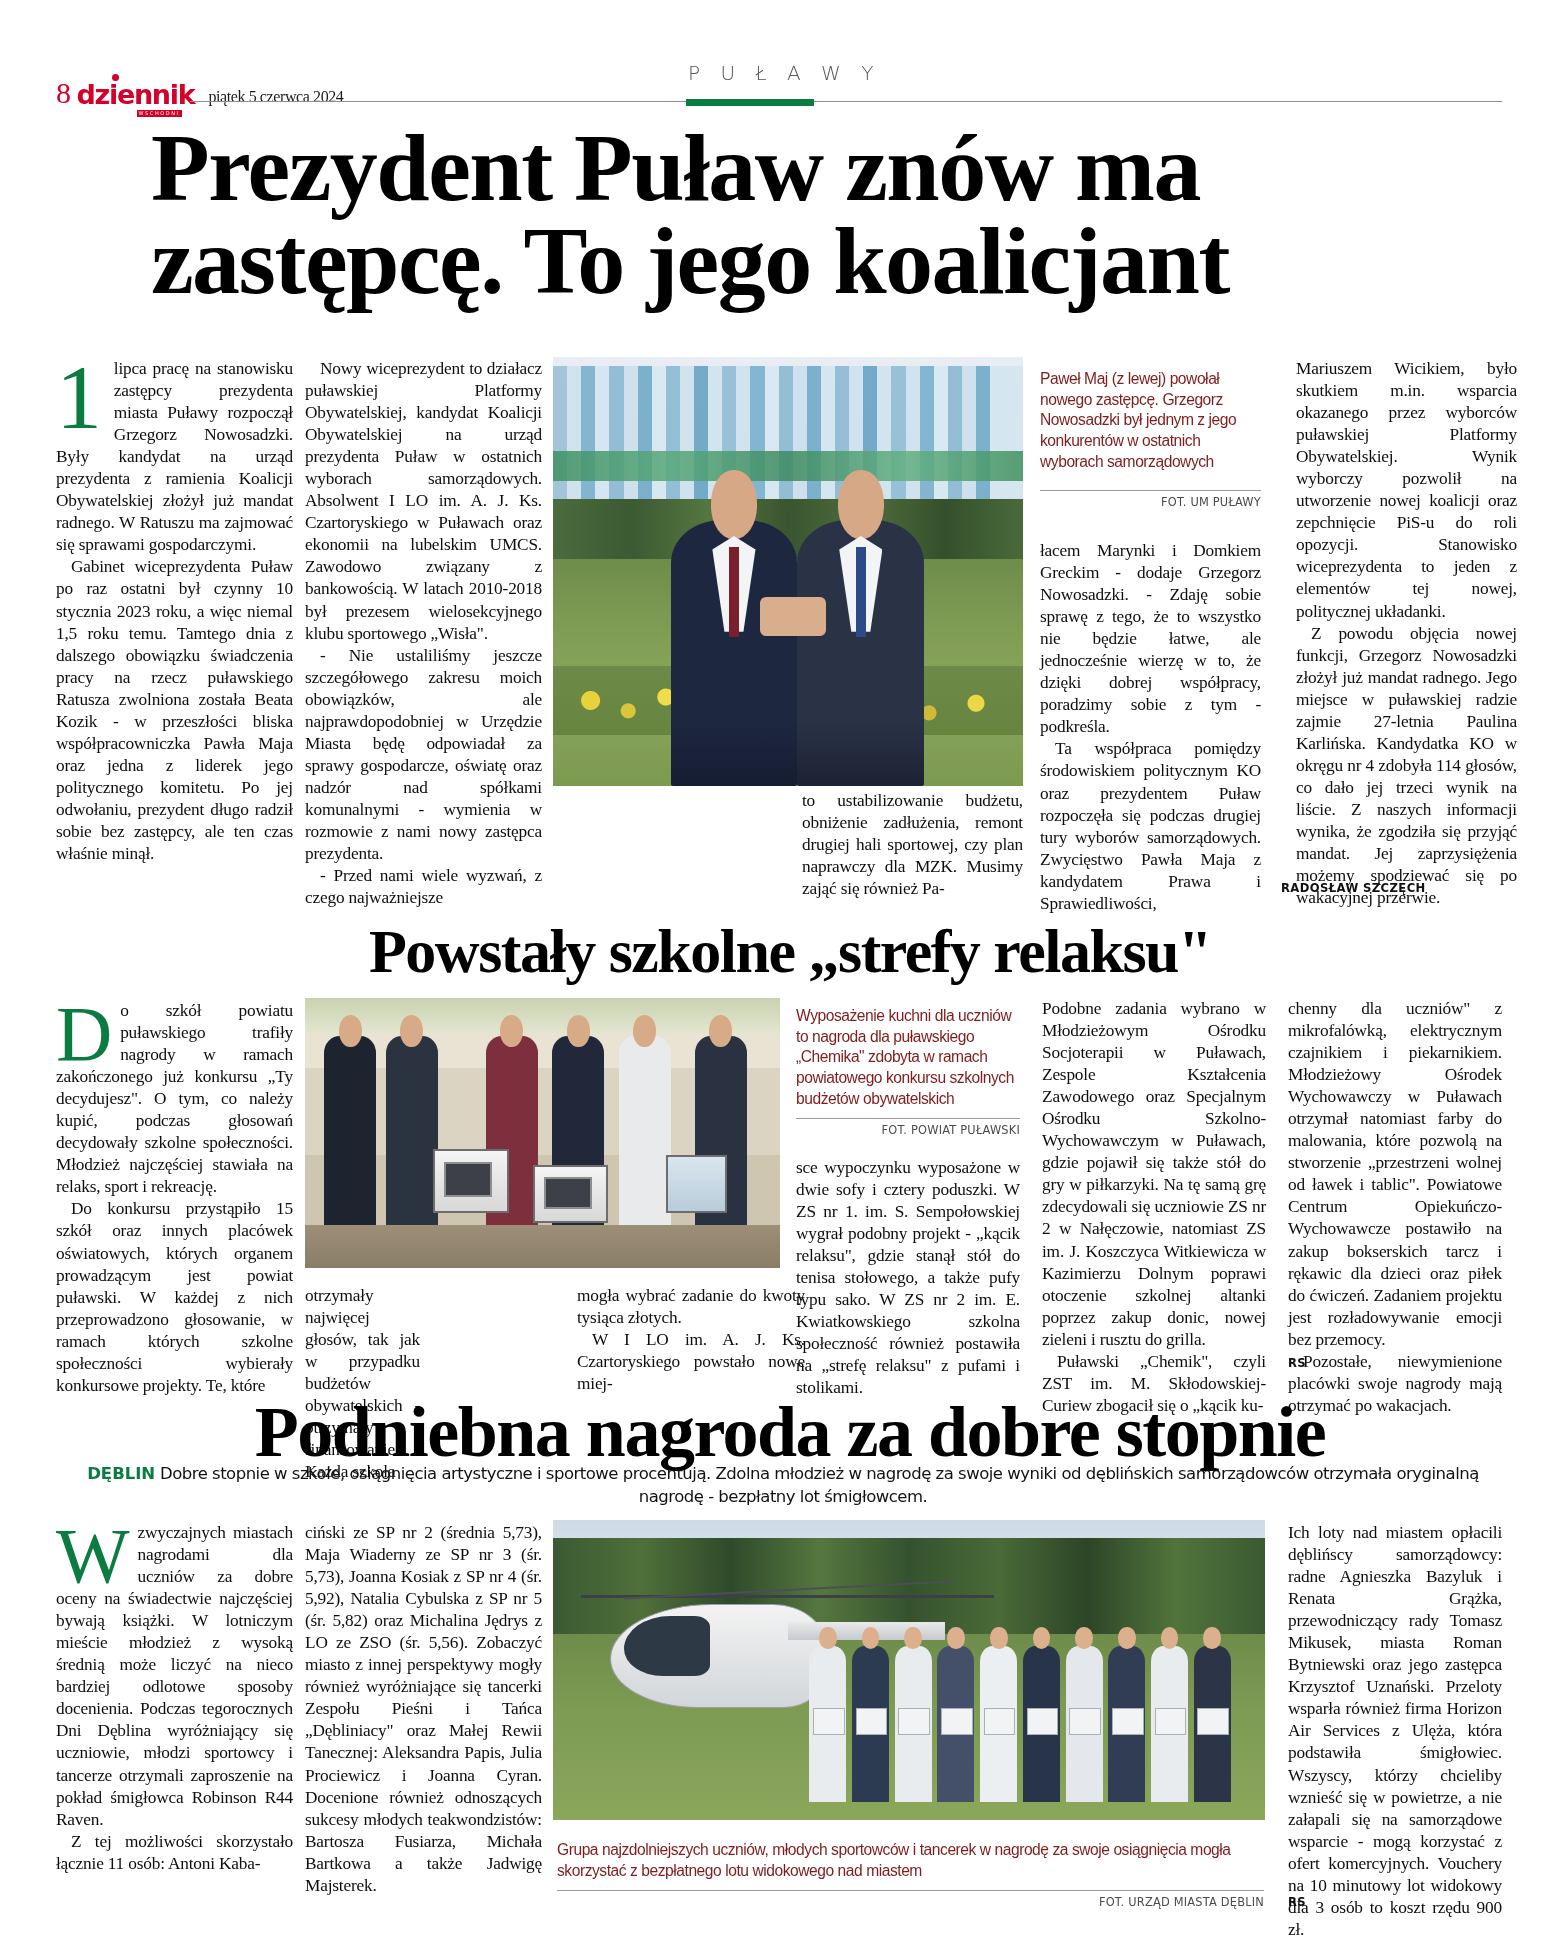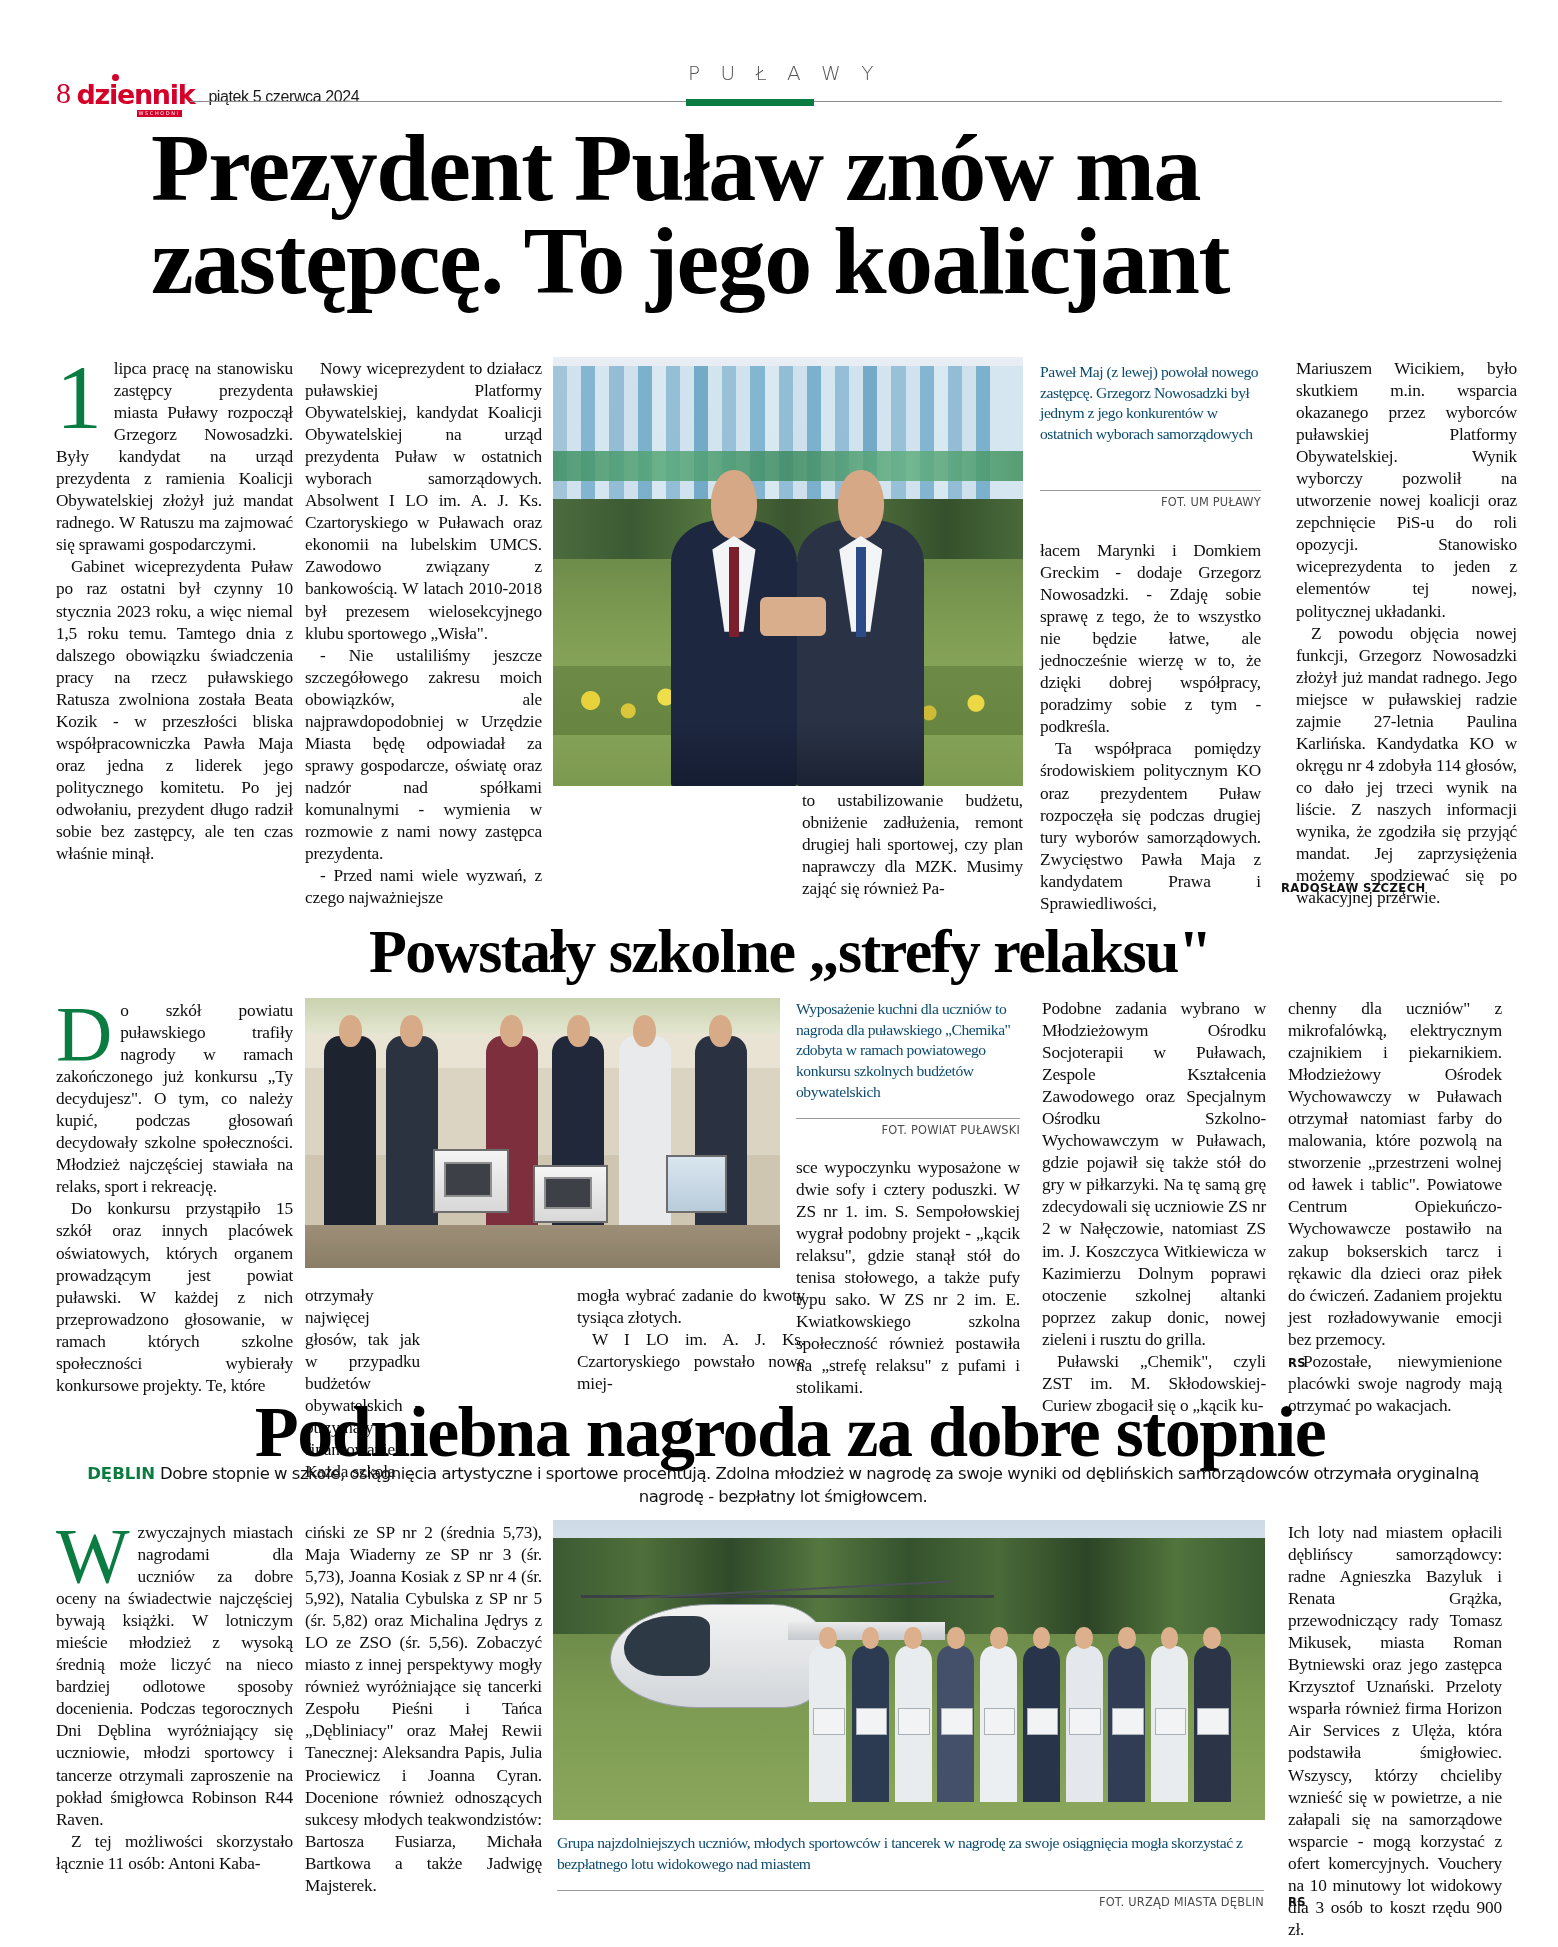--- a/index.html
+++ b/index.html
@@ -68,21 +68,21 @@
     bottom: -9px;
     font-size: 5px;
     letter-spacing: 1.6px;
     background: #d4002a;
     color: #fff;
     padding: 1px 2px;
     font-family: "DejaVu Sans", sans-serif;
     font-weight: normal;
   }
   .date-line {
-    font-family: Liberation Sans, sans-serif;
+    font-family: Liberation Serif, serif;
     font-size: 16px;
     color: #1a1a1a;
     margin-left: 14px;
     letter-spacing: -0.4px;
     padding-bottom: 2px;
   }
   .mast-rule {
     position: absolute;
     left: 190px;
     top: 101px;
@@ -197,25 +197,26 @@
   .dc-W { font-size: 78px; }
 
   
   .photo {
     position: absolute;
     overflow: hidden;
     background: #bfc9cf;
   }
   .cap {
     position: absolute;
-    font-family: Liberation Serif, serif;
+    font-family: Liberation Sans, sans-serif;
     font-size: 15.6px;
     line-height: 1.33;
-    color: #0c4a6e;
+    color: #7f1d1d;
     letter-spacing: -0.45px;
+    margin-top: 7px;
   }
   .credit {
     position: absolute;
     font-family: "DejaVu Sans", sans-serif;
     font-size: 11.4px;
     color: #4b4b4b;
     letter-spacing: 0.2px;
     text-align: right;
   }
   .credit-rule {

